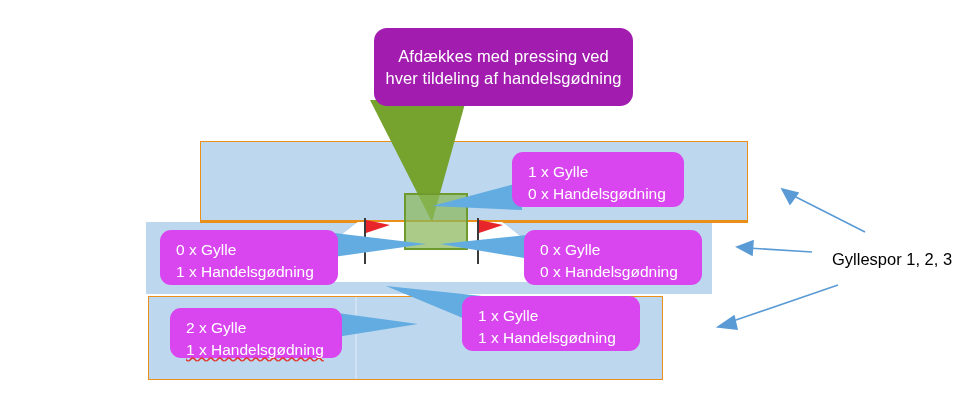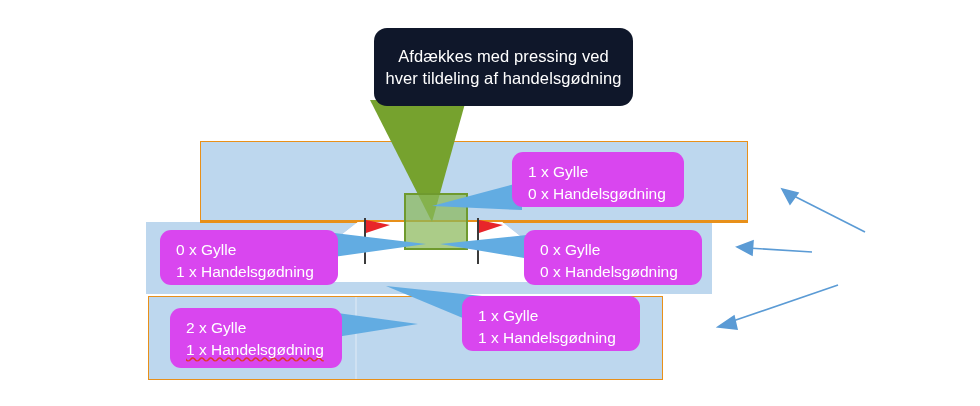--- a/index.html
+++ b/index.html
@@ -32,34 +32,34 @@
     background:rgba(139,184,90,0.72);
     border:2.5px solid #6f9a2e;box-sizing:border-box;}
 
   
   .flag{position:absolute;width:36px;height:48px;}
   #flag-left{left:357px;top:216px;}
   #flag-right{left:470px;top:216px;}
 
   
   #green-callout{position:absolute;left:374px;top:28px;width:259px;height:78px;
-    background:#0f172a;border-radius:13px;
+    background:#a21caf;border-radius:13px;
     display:flex;align-items:center;justify-content:center;}
   #green-callout .ctext{color:#ffffff;font-size:16.5px;line-height:22px;
     text-align:center;white-space:pre-line;letter-spacing:.1px;}
   #green-tail{position:absolute;left:370px;top:100px;width:130px;height:122px;}
 
   
   .cb{position:absolute;background:#d946ef;border-radius:11px;
       color:#ffffff;font-size:15.5px;line-height:22px;
       padding:9px 14px 10px 16px;box-sizing:border-box;z-index:5;}
   #cb-top{left:512px;top:152px;width:172px;height:55px;}
   #cb-midleft{left:160px;top:230px;width:178px;height:55px;}
   #cb-midright{left:524px;top:230px;width:178px;height:55px;}
-  #cb-botleft{left:170px;top:308px;width:172px;height:60px;}
+  #cb-botleft{left:170px;top:308px;width:172px;height:50px;}
   #cb-botright{left:462px;top:296px;width:178px;height:55px;}
 
   
   .tail{position:absolute;z-index:4;}
   #tail-top{left:432px;top:176px;width:90px;height:42px;}
   #tail-midleft{left:326px;top:228px;width:100px;height:34px;}
   #tail-midright{left:440px;top:230px;width:96px;height:34px;}
   #tail-botleft{left:330px;top:306px;width:88px;height:36px;}
   #tail-botright{left:386px;top:286px;width:96px;height:42px;}
 
@@ -159,14 +159,15 @@
       <polygon points="92,19 108,23 100,34"></polygon>
 
       <line x1="122" y1="82" x2="58" y2="78"></line>
       <polygon points="47,77 63,71 62,85"></polygon>
 
       <line x1="148" y1="115" x2="40" y2="152"></line>
       <polygon points="28,157 44,146 47,159"></polygon>
     </g>
   </svg>
 
+  <div id="side-label">Gyllespor 1, 2, 3</div>
 
 </div>
 
 </body></html>

